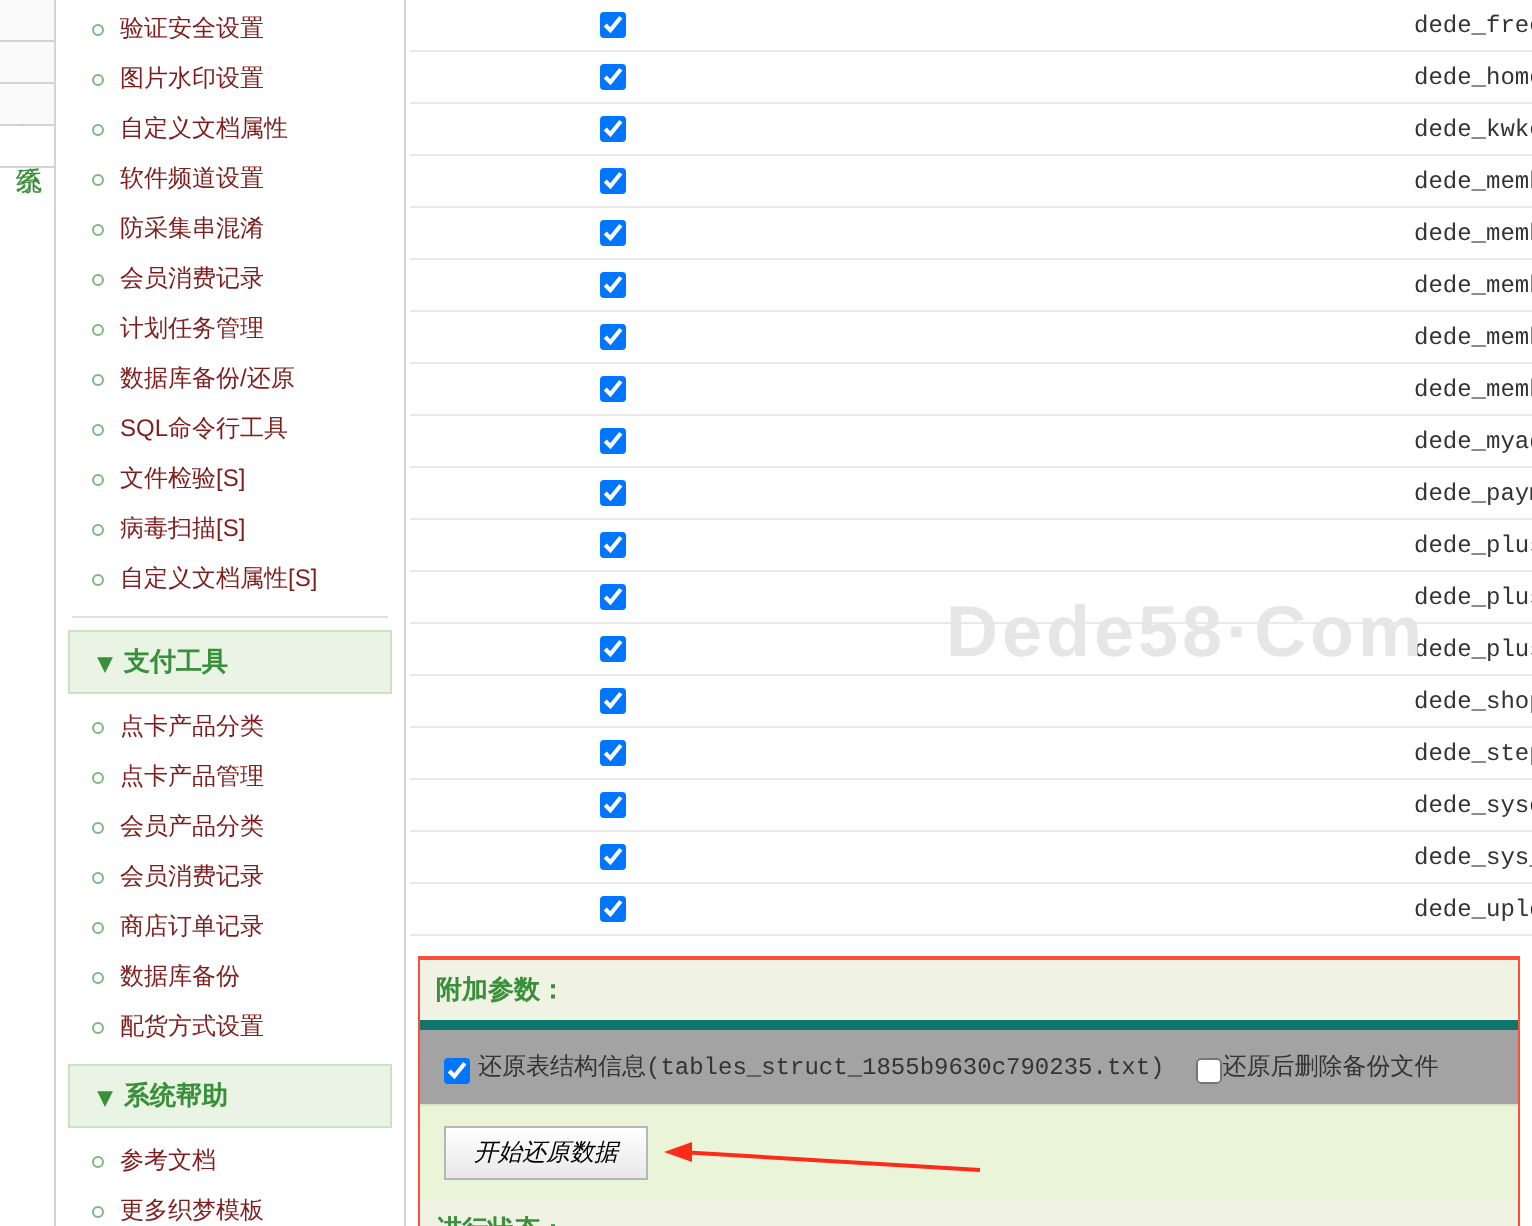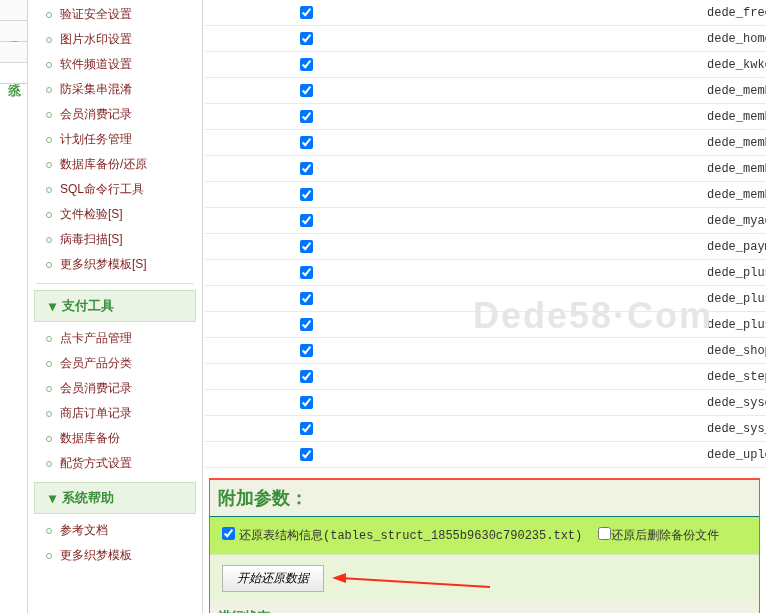--- a/index.html
+++ b/index.html
@@ -15,22 +15,22 @@
 .side-header { display: flex; align-items: center; background: #eaf4e4; color: #3a8f3a; font-weight: bold; padding: 6px 14px; margin: 6px 6px 4px 6px; border: 1px solid #cde2c2; font-size: 13px; }
 .side-header .chev { margin-right: 6px; font-size: 14px; color: #3a8f3a; }
 .side-sep { border-top: 1px solid #e0e0e0; margin: 6px 8px; }
 .main { flex: 1; background: #fff; position: relative; overflow: hidden; }
 .table-area { padding-left: 2px; }
 .row { display: flex; align-items: center; border-bottom: 1px solid #e9e9e9; height: 26px; background: #fff; }
 .chk-cell { width: 382px; padding-left: 95px; display: flex; align-items: center; }
 .chk-cell input[type=checkbox]{ width:13px; height:13px; }
 .name-cell { flex: 1; font-family: "Courier New", monospace; font-size: 12px; color: #333; white-space: nowrap; overflow: hidden; padding-left: 120px; }
 .params-section { margin: 10px 6px 0 6px; border: 1px solid #ff4d3a; border-top: 2px solid #ff4d3a; border-bottom: none; }
-.params-title-row { background: #f0f3e4; padding: 6px 8px; color: #3a8f3a; font-weight: bold; font-size: 18px; border-bottom: 1px solid #0f766e; }
-.params-body { background: #bef264; padding: 10px 12px; display: flex; align-items: flex-start; flex-wrap: nowrap; }
+.params-title-row { background: #f0f3e4; padding: 6px 8px; color: #3a8f3a; font-weight: bold; font-size: 13px; border-bottom: 5px solid #0f766e; }
+.params-body { background: #a3a3a3; padding: 10px 12px; display: flex; align-items: flex-end; flex-wrap: nowrap; }
 .params-body .source-label { font-family: "Courier New", monospace; margin: 0 16px 0 4px; font-size: 12px; }
 .params-body label { font-size: 12px; }
 .action-row { background: #eaf4d8; padding: 10px 12px; display: flex; align-items: center; margin: 0; border-top: 1px solid #d7e6be; }
 .action-btn { padding: 4px 14px; border: 1px solid #b6b6b6; background: linear-gradient(#fff,#e8e8e8); cursor: pointer; font-size: 12px; font-style: italic; }
 .arrow-svg { margin-left: 6px; }
 .status-row { background: #f0f3e4; padding: 6px 8px; color: #3a8f3a; font-weight: bold; font-size: 13px; }
 .watermark { position: absolute; top: 295px; left: 270px; font-family: Arial, sans-serif; font-size: 36px; font-weight: bold; color: #e6e6e6; letter-spacing: 2px; pointer-events: none; user-select: none; }
 </style>
 </head>
 <body>
@@ -48,20 +48,24 @@
         <li class="side-item">
           <span class="bullet"></span>
           <span>验证安全设置</span>
         </li>
         <li class="side-item">
           <span class="bullet"></span>
           <span>图片水印设置</span>
         </li>
         <li class="side-item">
           <span class="bullet"></span>
+          <span>自定义文档属性</span>
+        </li>
+        <li class="side-item">
+          <span class="bullet"></span>
           <span>软件频道设置</span>
         </li>
         <li class="side-item">
           <span class="bullet"></span>
           <span>防采集串混淆</span>
         </li>
         <li class="side-item">
           <span class="bullet"></span>
           <span>会员消费记录</span>
         </li>
@@ -80,26 +84,30 @@
         <li class="side-item">
           <span class="bullet"></span>
           <span>文件检验[S]</span>
         </li>
         <li class="side-item">
           <span class="bullet"></span>
           <span>病毒扫描[S]</span>
         </li>
         <li class="side-item">
           <span class="bullet"></span>
-          <span>更多织梦模板[S]</span>
+          <span>自定义文档属性[S]</span>
         </li>
         <div class="side-sep"></div>
         <li class="side-header">
           <span class="chev">▾</span>
           <span>支付工具</span>
+        </li>
+        <li class="side-item">
+          <span class="bullet"></span>
+          <span>点卡产品分类</span>
         </li>
         <li class="side-item">
           <span class="bullet"></span>
           <span>点卡产品管理</span>
         </li>
         <li class="side-item">
           <span class="bullet"></span>
           <span>会员产品分类</span>
         </li>
         <li class="side-item">

